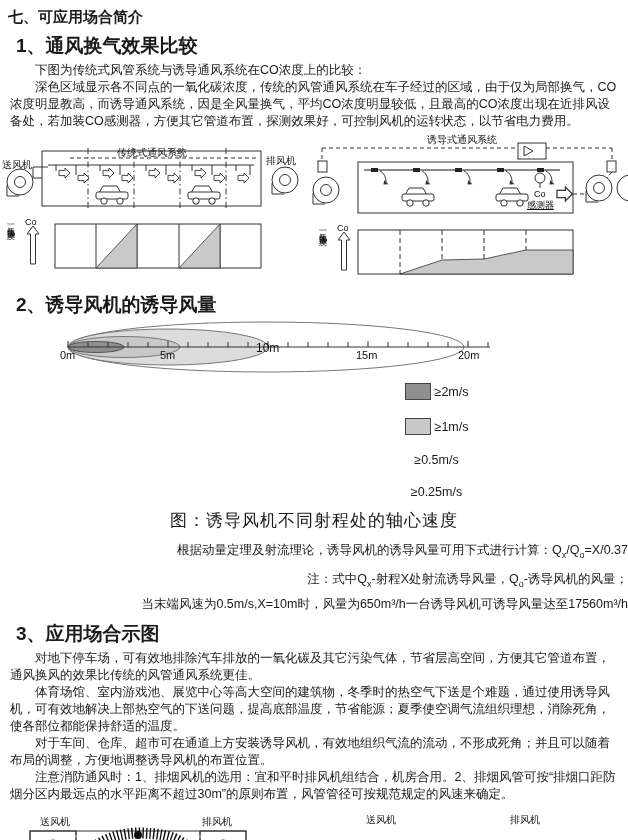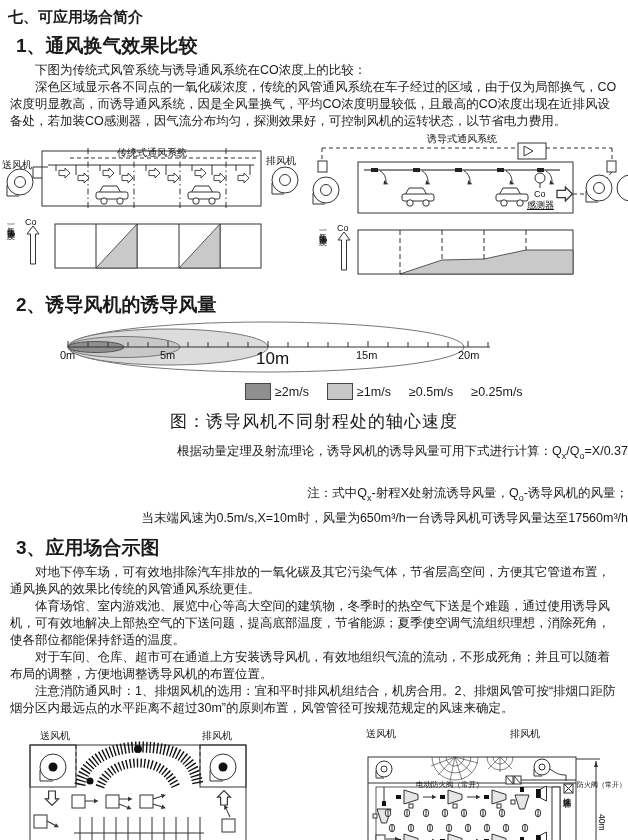--- a/index.html
+++ b/index.html
@@ -7,21 +7,21 @@
        font-family:"Liberation Sans","DejaVu Sans",sans-serif;color:#1a1a1a;}
   .h1{font-size:15px;font-weight:bold;margin:8px 0 4px 8px;}
   .h2{font-size:19px;font-weight:bold;margin:6px 0 3px 16px;}
   .para{font-size:12.5px;line-height:17px;margin:0 8px 0 10px;text-indent:2em;}
   .figrow{display:flex;margin-top:4px;}
   .fig{position:relative;overflow:hidden;flex:none;}
   .fig svg{position:absolute;left:0;top:0;}
   .lbl{position:absolute;white-space:nowrap;color:#111;line-height:1;}
   .vlbl{writing-mode:vertical-rl;text-orientation:upright;letter-spacing:1px;}
   .ctr{transform:translateX(-50%);}
-  .legend{display:flex;align-items:center;gap:18px;margin:4px 0 0 245px;font-size:12.5px;}
+  .legend{display:flex;align-items:center;gap:18px;margin:4px 0 0 245px;font-size:12.5px;flex-direction:column;}
   .leg-item{display:flex;align-items:center;gap:4px;}
   .swatch{width:24px;height:15px;border:1px solid #444;display:inline-block;}
   .figcaption{text-align:center;font-size:17px;margin-top:10px;letter-spacing:1px;}
   .formula{font-size:12.5px;line-height:21px;margin:8px 0 0 18px;text-align:right;}
   .formula sub{font-size:9px;}
   .bottomrow{display:flex;justify-content:space-between;padding-left:28px;margin-top:12px;}
   .rot90{transform:rotate(90deg);transform-origin:left top;}
 </style>
 </head>
 <body>
@@ -73,21 +73,21 @@
     <g id="g-spr">
       <ellipse rx="2.7" ry="3.8" fill="#fff" stroke="#333"></ellipse>
       <line x1="0" y1="-3.8" x2="0" y2="3.8" stroke="#333"></line>
     </g>
   </defs>
 </svg>
 
 <div class="h1">七、可应用场合简介</div>
 <div class="h2">1、通风换气效果比较</div>
 <p class="para">下图为传统式风管系统与诱导通风系统在CO浓度上的比较：</p>
-<p class="para">深色区域显示各不同点的一氧化碳浓度，传统的风管通风系统在车子经过的区域，由于仅为局部换气，CO浓度明显教高，而诱导通风系统，因是全风量换气，平均CO浓度明显较低，且最高的CO浓度出现在近排风设备处，若加装CO感测器，因气流分布均匀，探测效果好，可控制风机的运转状态，以节省电力费用。</p>
+<p class="para">深色区域显示各不同点的一氧化碳浓度，传统的风管通风系统在车子经过的区域，由于仅为局部换气，CO浓度明显教高，而诱导通风系统，因是全风量换气，平均CO浓度明显较低，且最高的CO浓度出现在近排风设备处，若加装CO感测器，方便其它管道布置，探测效果好，可控制风机的运转状态，以节省电力费用。</p>
 
 <div class="figrow">
 
   <div class="fig" style="width:310px;height:152px;">
     <svg viewBox="0 0 310 152" width="310" height="152">
       <use href="#g-fan" transform="translate(20,48)"></use>
       <use href="#g-fan" transform="translate(285,46)"></use>
       <path d="M33,44 H42 M33,44 V33 H48" stroke="#333" fill="none"></path>
       <rect x="42" y="17" width="219" height="55" fill="none" stroke="#333"></rect>
       <g stroke="#333" stroke-dasharray="6 3 1.5 3">
@@ -160,21 +160,21 @@
       <rect x="48" y="96" width="215" height="44" fill="none" stroke="#333"></rect>
       <g stroke="#333" stroke-dasharray="5 3">
         <line x1="90" y1="96" x2="90" y2="140"></line>
           <line x1="132" y1="96" x2="132" y2="140"></line>
         <line x1="174" y1="96" x2="174" y2="140"></line>
           <line x1="216" y1="96" x2="216" y2="140"></line>
       </g>
       <polygon points="90,140 132,126 174,125 216,116 263,116 263,140" fill="#c9c9c9" stroke="#333" stroke-width="0.8"></polygon>
       <polygon points="34,98 40,106 36.5,106 36.5,136 31.5,136 31.5,106 28,106" fill="#fff" stroke="#333"></polygon>
     </svg>
-    <div class="lbl ctr" style="left:152px;top:1px;font-size:10px;font-family:Liberation Mono, monospace;">诱导式通风系统</div>
+    <div class="lbl ctr" style="left:152px;top:1px;font-size:10px;">诱导式通风系统</div>
     <div class="lbl" style="left:224px;top:56px;font-size:9px;">Co</div>
     <div class="lbl" style="left:217px;top:67px;font-size:9px;text-decoration:underline;">感测器</div>
     <div class="lbl" style="left:27px;top:90px;font-size:9px;">Co</div>
     <div class="lbl vlbl" style="left:8px;top:92px;font-size:8px;">一氧化碳浓度</div>
   </div>
 </div>
 
 <div class="h2">2、诱导风机的诱导风量</div>
 
 <div class="fig" style="width:460px;height:58px;margin-left:50px;">
@@ -204,21 +204,21 @@
         <line x1="338" y1="21" x2="338" y2="26"></line>
         <line x1="358" y1="21" x2="358" y2="26"></line>
       <line x1="378" y1="21" x2="378" y2="26"></line>
         <line x1="398" y1="21" x2="398" y2="26"></line>
         <line x1="418" y1="20" x2="418" y2="26"></line>
       <line x1="438" y1="21" x2="438" y2="26"></line>
     </g>
   </svg>
   <div class="lbl" style="left:10px;top:29px;font-size:11px;">0m</div>
   <div class="lbl" style="left:110px;top:29px;font-size:11px;">5m</div>
-  <div class="lbl" style="left:206px;top:29px;font-size:17px;">10m</div>
+  <div class="lbl" style="left:206px;top:21px;font-size:12px;">10m</div>
   <div class="lbl" style="left:306px;top:29px;font-size:11px;">15m</div>
   <div class="lbl" style="left:408px;top:29px;font-size:11px;">20m</div>
 </div>
 
 <div class="legend">
   <span class="leg-item">
     <span class="swatch" style="background: rgb(143, 143, 143);"></span>
     <span>≥2m/s</span>
   </span>
   <span class="leg-item">
@@ -229,21 +229,21 @@
     <span>≥0.5m/s</span>
   </span>
   <span class="leg-item">
     <span>≥0.25m/s</span>
   </span>
 </div>
 
 <div class="figcaption">图：诱导风机不同射程处的轴心速度</div>
 
 <div class="formula"><span>根据动量定理及射流理论，诱导风机的诱导风量可用下式进行计算：Q</span><sub>x</sub><span>/Q</span><sub>o</sub><span>=X/0.37</span></div>
-<div class="formula" style="margin-top:16px;"><span>注：式中Q</span><sub>x</sub><span>-射程X处射流诱导风量，Q</span><sub>o</sub><span>-诱导风机的风量；</span></div>
+<div class="formula" style="margin-top:3px;"><span>注：式中Q</span><sub>x</sub><span>-射程X处射流诱导风量，Q</span><sub>o</sub><span>-诱导风机的风量；</span></div>
 <div class="formula" style="margin-top:0;">当末端风速为0.5m/s,X=10m时，风量为650m³/h一台诱导风机可诱导风量达至17560m³/h</div>
 
 <div class="h2">3、应用场合示图</div>
 <p class="para">对地下停车场，可有效地排除汽车排放的一氧化碳及其它污染气体，节省层高空间，方便其它管道布置，通风换风的效果比传统的风管通风系统更佳。</p>
 <p class="para">体育场馆、室内游戏池、展览中心等高大空间的建筑物，冬季时的热空气下送是个难题，通过使用诱导风机，可有效地解决上部热空气的下送问题，提高底部温度，节省能源；夏季使空调气流组织理想，消除死角，使各部位都能保持舒适的温度。</p>
 <p class="para">对于车间、仓库、超市可在通道上方安装诱导风机，有效地组织气流的流动，不形成死角；并且可以随着布局的调整，方便地调整诱导风机的布置位置。</p>
 <p class="para">注意消防通风时：1、排烟风机的选用：宜和平时排风机组结合，机房合用。2、排烟风管可按“排烟口距防烟分区内最远点的水平距离不超过30m”的原则布置，风管管径可按规范规定的风速来确定。</p>
 
 <div class="bottomrow">
 

